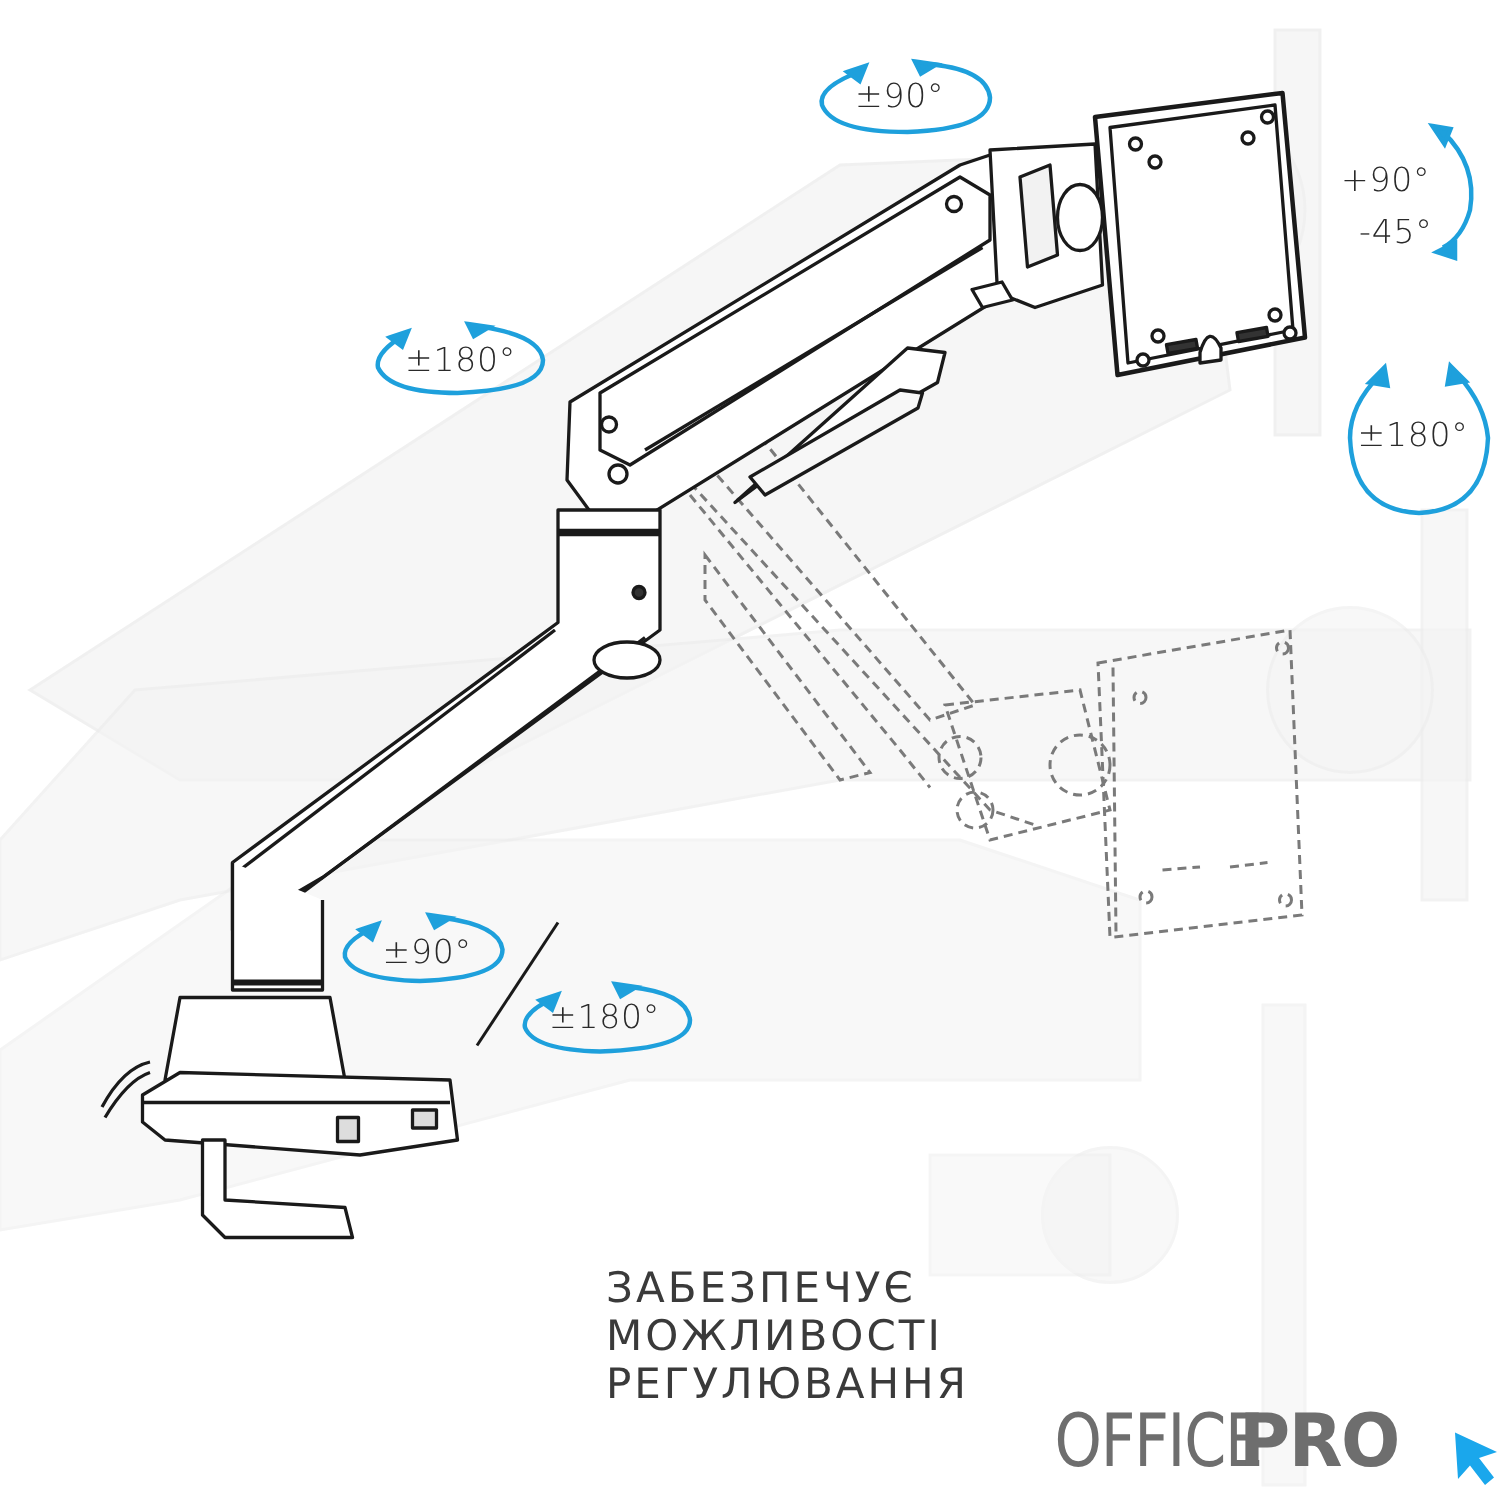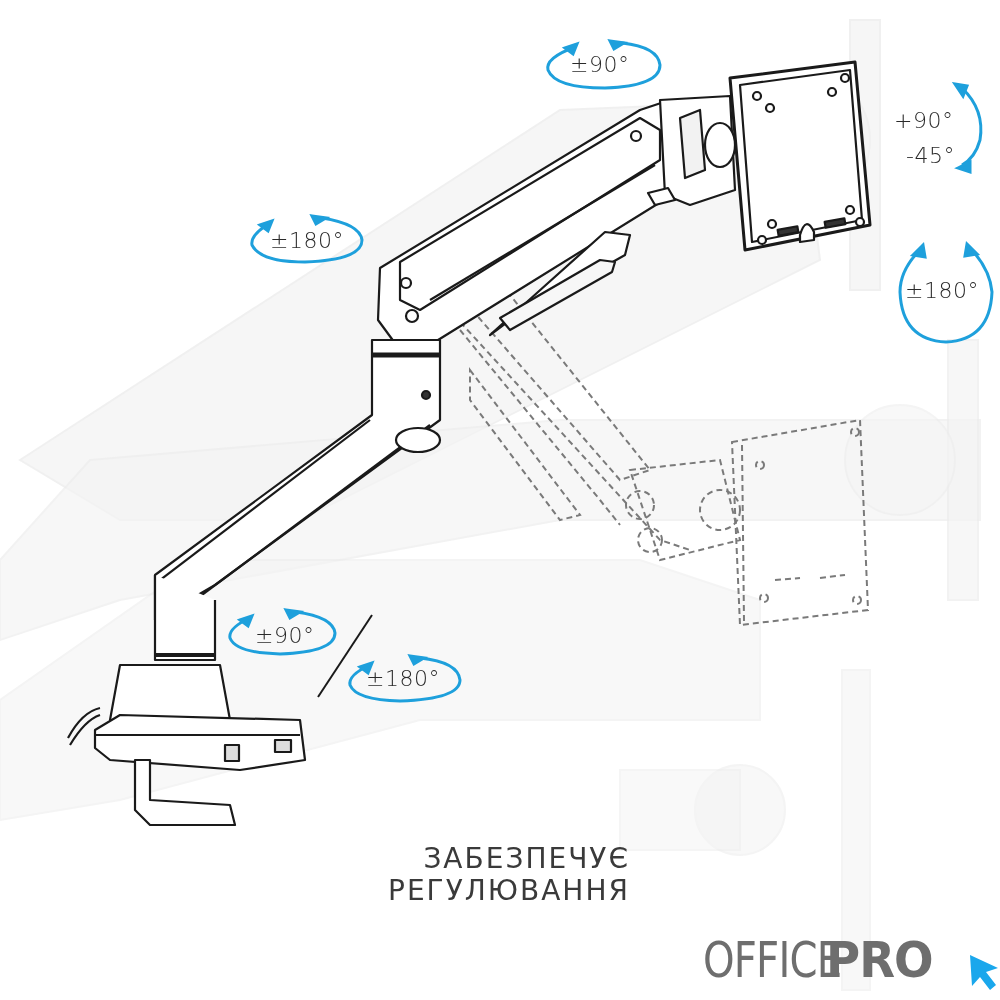--- a/index.html
+++ b/index.html
@@ -1,20 +1,20 @@
 <!DOCTYPE html>
 <html><head>
 <meta charset="utf-8">
 <style>
   html,body{margin:0;padding:0;background:#ffffff;}
   body{width:1000px;height:1000px;position:relative;overflow:hidden;font-family:"DejaVu Sans","Liberation Sans",sans-serif;}
   .stage{position:absolute;left:0;top:0;width:1000px;height:1000px;}
   svg{position:absolute;left:0;top:0;}
   .lbl{position:absolute;font-family:"DejaVu Sans","Liberation Sans",sans-serif;font-weight:300;color:#2a2a2a;font-size:22px;letter-spacing:0.5px;white-space:nowrap;}
-  .caption{position:absolute;left:388px;top:843px;font-family:"DejaVu Sans","Liberation Sans",sans-serif;font-weight:normal;font-size:28px;line-height:32px;color:#3a3a3a;letter-spacing:2px;text-align:right;}
+  .caption{position:absolute;left:404px;top:843px;font-family:"DejaVu Sans","Liberation Sans",sans-serif;font-weight:normal;font-size:28px;line-height:32px;color:#3a3a3a;letter-spacing:2px;}
   .caption div{font-weight:normal;}
   .logo{position:absolute;left:703px;top:930px;height:60px;display:flex;align-items:center;font-family:"DejaVu Sans","Liberation Sans",sans-serif;font-size:49px;color:#6e6e6e;letter-spacing:-1px;justify-content:center;}
   .logo .thin{font-weight:normal;transform:scaleX(0.82);transform-origin:left center;display:inline-block;}
   .logo .bold{font-weight:bold;margin-left:-46px;display:inline-block;transform:scaleX(0.95);transform-origin:left center;}
 </style>
 </head>
 <body>
 
 <div class="stage">
 
@@ -140,20 +140,21 @@
   <div class="lbl" style="left:570px;top:52px;">±90°</div>
   <div class="lbl" style="left:894px;top:84px;margin-top:24px;">+90°</div>
   <div class="lbl" style="left:894px;top:143px;margin-left:12px;">-45°</div>
   <div class="lbl" style="left:270px;top:228px;">±180°</div>
   <div class="lbl" style="left:905px;top:278px;">±180°</div>
   <div class="lbl" style="left:255px;top:623px;">±90°</div>
   <div class="lbl" style="left:366px;top:666px;">±180°</div>
 
   <div class="caption">
     <div>ЗАБЕЗПЕЧУЄ</div>
+    <div>МОЖЛИВОСТІ</div>
     <div>РЕГУЛЮВАННЯ</div>
   </div>
 
   <div class="logo">
     <span class="thin">OFFICE</span>
     <span class="bold">PRO</span>
   </div>
 </div>
 
 </body></html>

